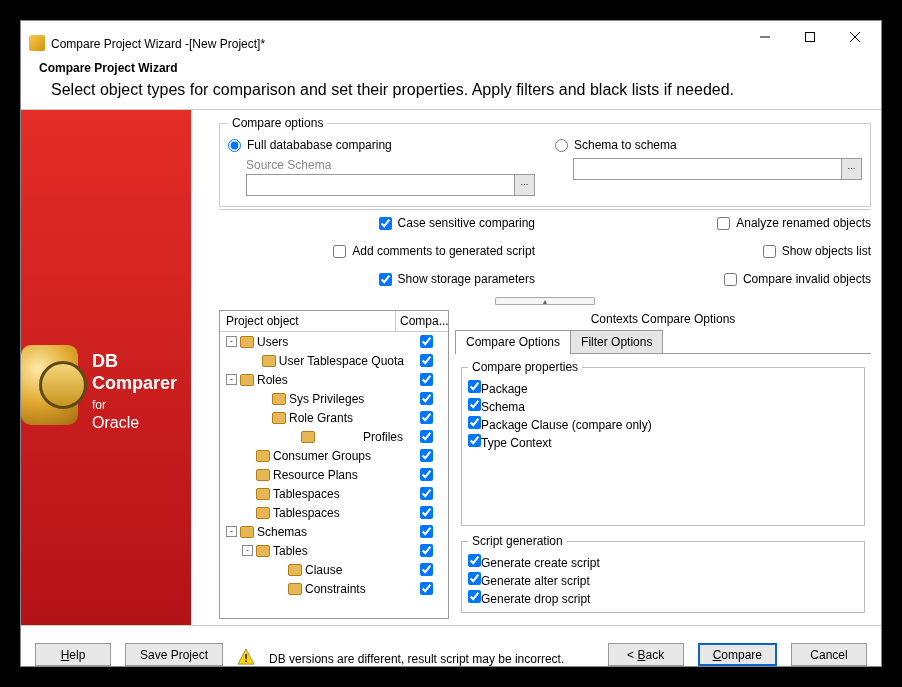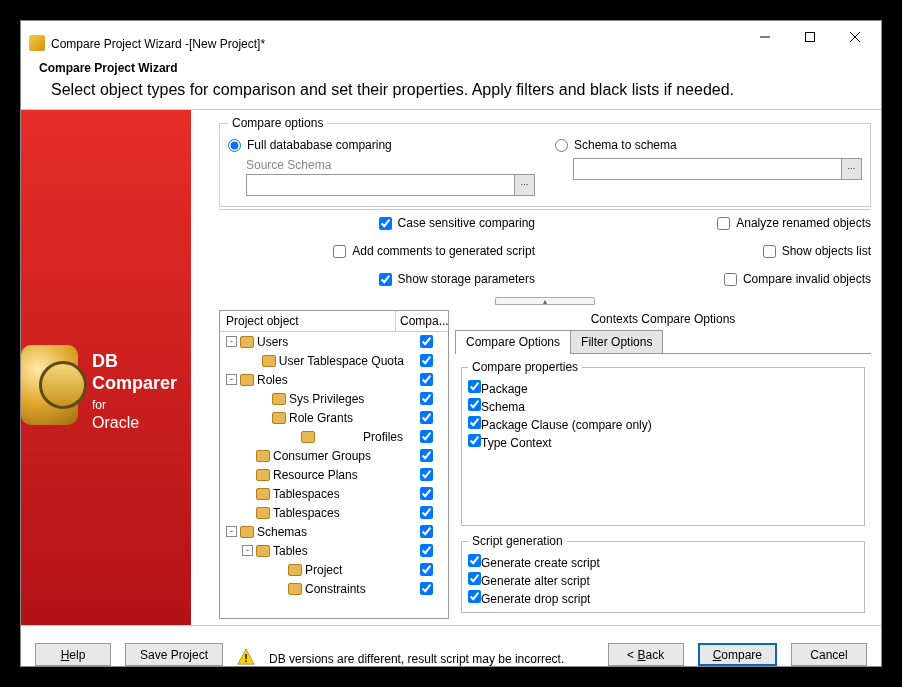--- a/index.html
+++ b/index.html
@@ -296,21 +296,21 @@
                   <span>Tables</span>
                 </div>
                 <div class="tree-check">
                   <input type="checkbox" checked="" style="">
                 </div>
               </div>
               <div class="tree-row">
                 <div class="tree-label" style="padding-left: 54px;">
                   <span style="width: 11px; display: inline-block;"></span>
                   <span class="tree-icon"></span>
-                  <span>Project</span>
+                  <span>Clause</span>
                 </div>
                 <div class="tree-check">
                   <input type="checkbox" checked="" style="">
                 </div>
               </div>
               <div class="tree-row">
                 <div class="tree-label" style="padding-left: 54px;">
                   <span style="width: 11px; display: inline-block;"></span>
                   <span class="tree-icon"></span>
                   <span>Constraints</span>

